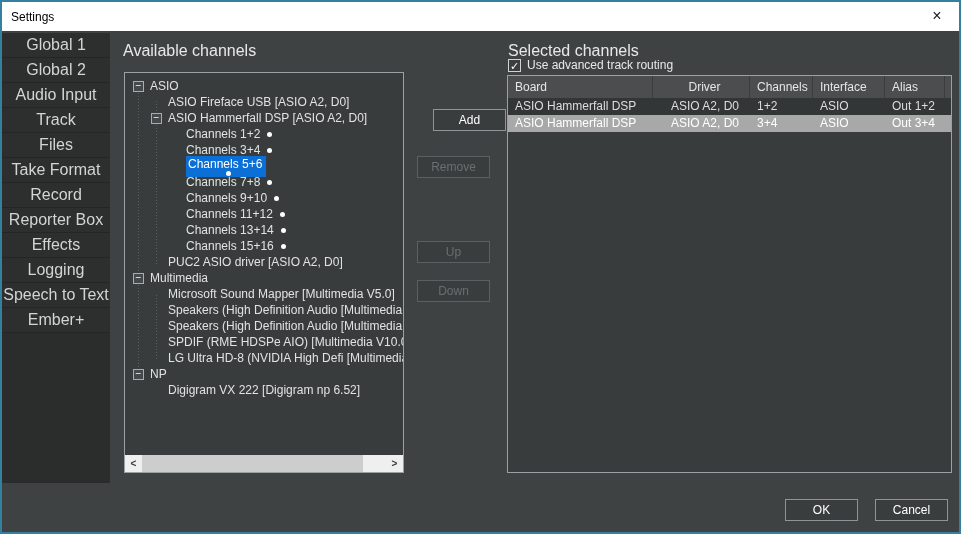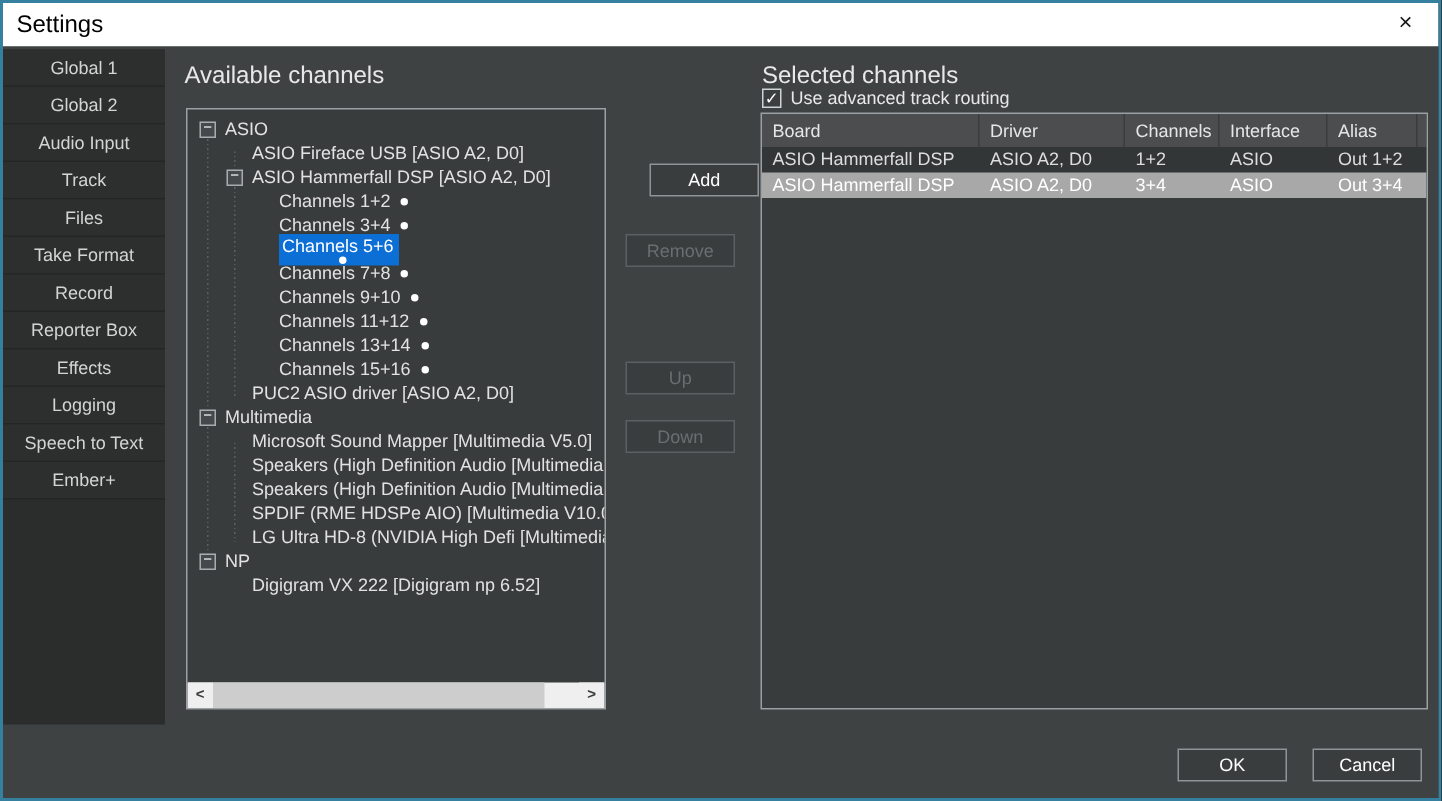--- a/index.html
+++ b/index.html
@@ -7,31 +7,31 @@
   body { font-family:"Liberation Sans", sans-serif; }
 
   .window {
     position:relative; width:961px; height:534px;
     border:2px solid #35809e; background:#3f4243; overflow:hidden;
   }
   .titlebar {
     position:absolute; left:0; top:0; right:0; height:29px;
     background:#ffffff; display:flex; align-items:center;
   }
-  .titlebar .title { margin-left:9px; font-size:16px; color:#000;text-align:right; }
+  .titlebar .title { margin-left:9px; font-size:12px; color:#000;text-align:right; }
   .titlebar .close {
     margin-left:auto; width:44px; height:29px; text-align:center;
     line-height:28px; font-size:16px; color:#1a1a1a; cursor:default;
   }
   .body { position:absolute; left:0; top:29px; right:0; bottom:0; background:#3f4243; }
 
   
   .sidebar { position:absolute; left:0; top:2px; width:108px; height:450px; background:#2b2c2c; }
   .sb-item {
-    height:25px; line-height:24px; text-align:center; font-size:12px;
+    height:25px; line-height:24px; text-align:center; font-size:16px;
     color:#d4d4d4; background:#2d2e2e; border-bottom:1px solid #242525;
   }
   .sb-item.selected { background:#3f4243; color:#ffffff; }
 
   .panel-label { position:absolute; font-size:16px; color:#e8e8e8; }
 
   
   .tree-box {
     position:absolute; left:122px; top:41px; width:280px; height:401px;
     border:1px solid #9aa0a3; background:#393c3d; overflow:hidden;
@@ -77,21 +77,21 @@
     position:absolute; left:505px; top:44px; width:445px; height:398px;
     border:1px solid #9aa0a3; background:#393c3d; overflow:hidden;
   }
   .thead { display:flex; height:22px; background:#4b4d4e; }
   .th {
     font-size:12px; color:#e6e6e6; line-height:22px; padding-left:7px;
     border-right:1px solid #3a3c3d; overflow:hidden; flex:none;
   }
   .trowr { display:flex; height:17px; }
   .td { font-size:12px; line-height:17px; padding-left:7px; overflow:hidden; white-space:nowrap; flex:none; }
-  .c-board { width:145px; } .c-driver { width:97px; } .c-ch { width:63px; }
+  .c-board { width:145px; } .c-driver { width:97px;text-align:center; } .c-ch { width:63px; }
   .c-if { width:72px; } .c-alias { width:60px; } .c-fill { flex:1; border-right:none; }
   .row-normal { background:#333637; color:#dddddd; }
   .row-selected { background:#a8a8a8; color:#ffffff; }
 
   .ok-btn { left:783px; top:468px; }
   .cancel-btn { left:873px; top:468px; }
 </style>
 </head>
 <body>
 

